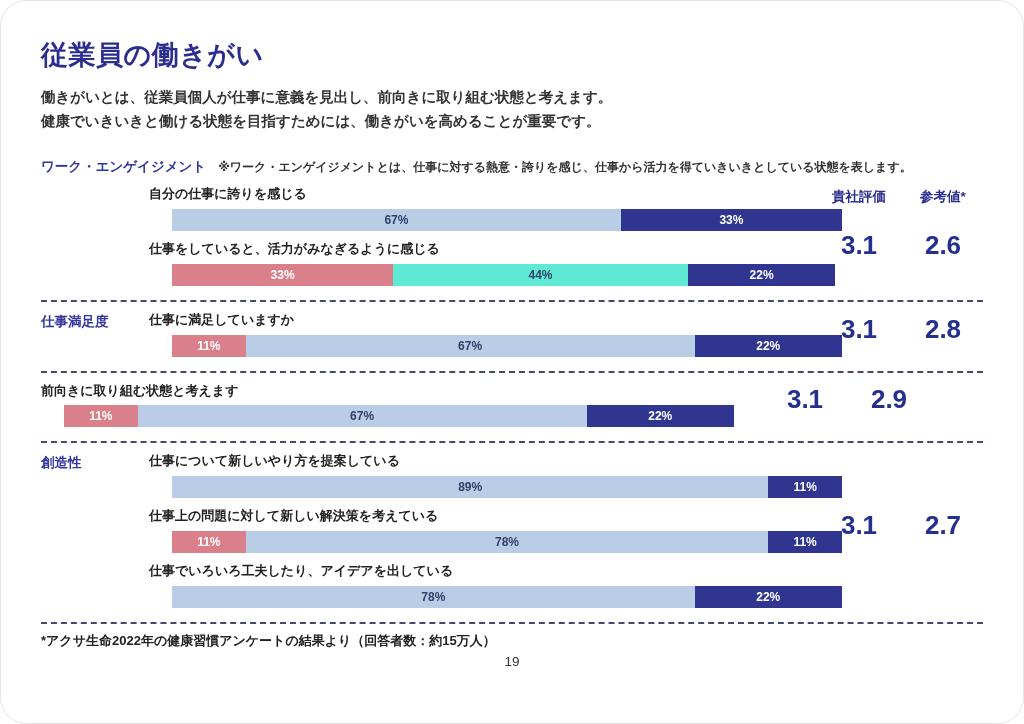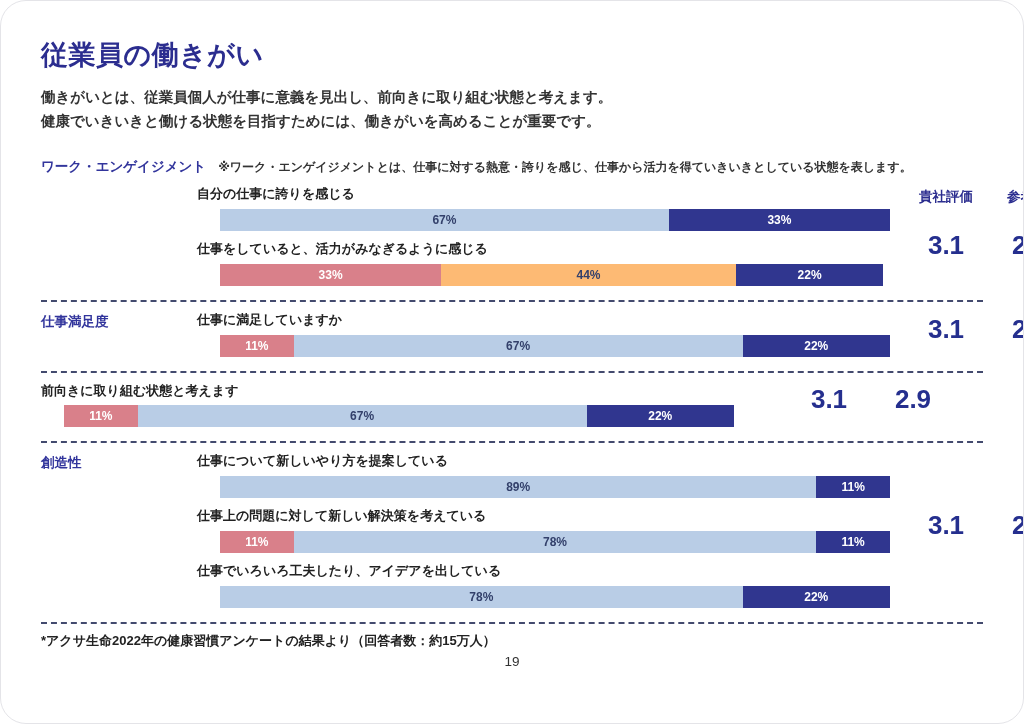--- a/index.html
+++ b/index.html
@@ -10,21 +10,21 @@
     font-family:"Liberation Sans","DejaVu Sans",sans-serif;color:#222;
   }
   .title{font-size:27px;font-weight:800;color:#2b2d8f;margin:0 0 13px 0;letter-spacing:.5px;}
   .intro{font-size:14.5px;font-weight:700;color:#333;line-height:1.65;}
   .legend{display:flex;align-items:center;gap:52px;margin:20px 0 0 112px;}
   .legend-item{display:flex;align-items:center;gap:9px;font-size:12.5px;font-weight:700;color:#333;}
   .dot{width:11px;height:11px;border-radius:50%;flex-shrink:0;}
   .sec0-header{display:flex;align-items:baseline;gap:12px;margin-top:24px;}
   .section-label{font-size:13.5px;font-weight:700;color:#32359c;flex-shrink:0;}
   .note{font-size:12px;font-weight:700;color:#333;}
-  .section{display:flex;gap:48px;}
+  .section{display:flex;}
   .gutter{width:108px;flex-shrink:0;padding-top:10px;}
   .body{width:670px;flex-shrink:0;}
   .question{font-size:13px;font-weight:700;color:#222;margin:10px 0 6px 0;line-height:1.3;}
   .bar{height:22px;display:flex;width:100%;margin-left:23px;}
   .seg{display:flex;align-items:center;justify-content:center;font-size:12px;font-weight:700;overflow:hidden;white-space:nowrap;}
   .score-col{flex:1;display:flex;flex-direction:column;}
   .score-headers{display:flex;justify-content:center;gap:22px;padding-top:12px;}
   .score-headers div{width:62px;text-align:center;font-size:13.5px;font-weight:700;color:#2b2d8f;}
   .scores{display:flex;justify-content:center;gap:22px;align-items:center;}
   .score{width:62px;text-align:center;font-size:26px;font-weight:700;color:#252f8e;}
@@ -58,21 +58,21 @@
         <div class="question">自分の仕事に誇りを感じる</div>
         <div class="bar">
             <div class="seg" style="width: 67%; background-color: rgb(185, 205, 230); color: rgb(51, 64, 107);">67%</div>
             <div class="seg" style="width: 33%; background-color: rgb(48, 54, 143); color: rgb(255, 255, 255);">33%</div>
           </div>
       </div>
       <div>
         <div class="question">仕事をしていると、活力がみなぎるように感じる</div>
         <div class="bar">
             <div class="seg" style="width: 33%; background-color: rgb(217, 128, 138); color: rgb(255, 255, 255);">33%</div>
-            <div class="seg" style="width: 44%; background-color: #fdba74; color: rgb(51, 64, 107);">44%</div>
+            <div class="seg" style="width: 44%; background-color: #5eead4; color: rgb(51, 64, 107);">44%</div>
             <div class="seg" style="width: 22%; background-color: rgb(48, 54, 143); color: rgb(255, 255, 255);">22%</div>
           </div>
       </div>
     </div>
     <div class="score-col">
       <div class="score-headers">
         <div>貴社評価</div>
         <div>参考値*</div>
       </div>
       <div class="grow">

